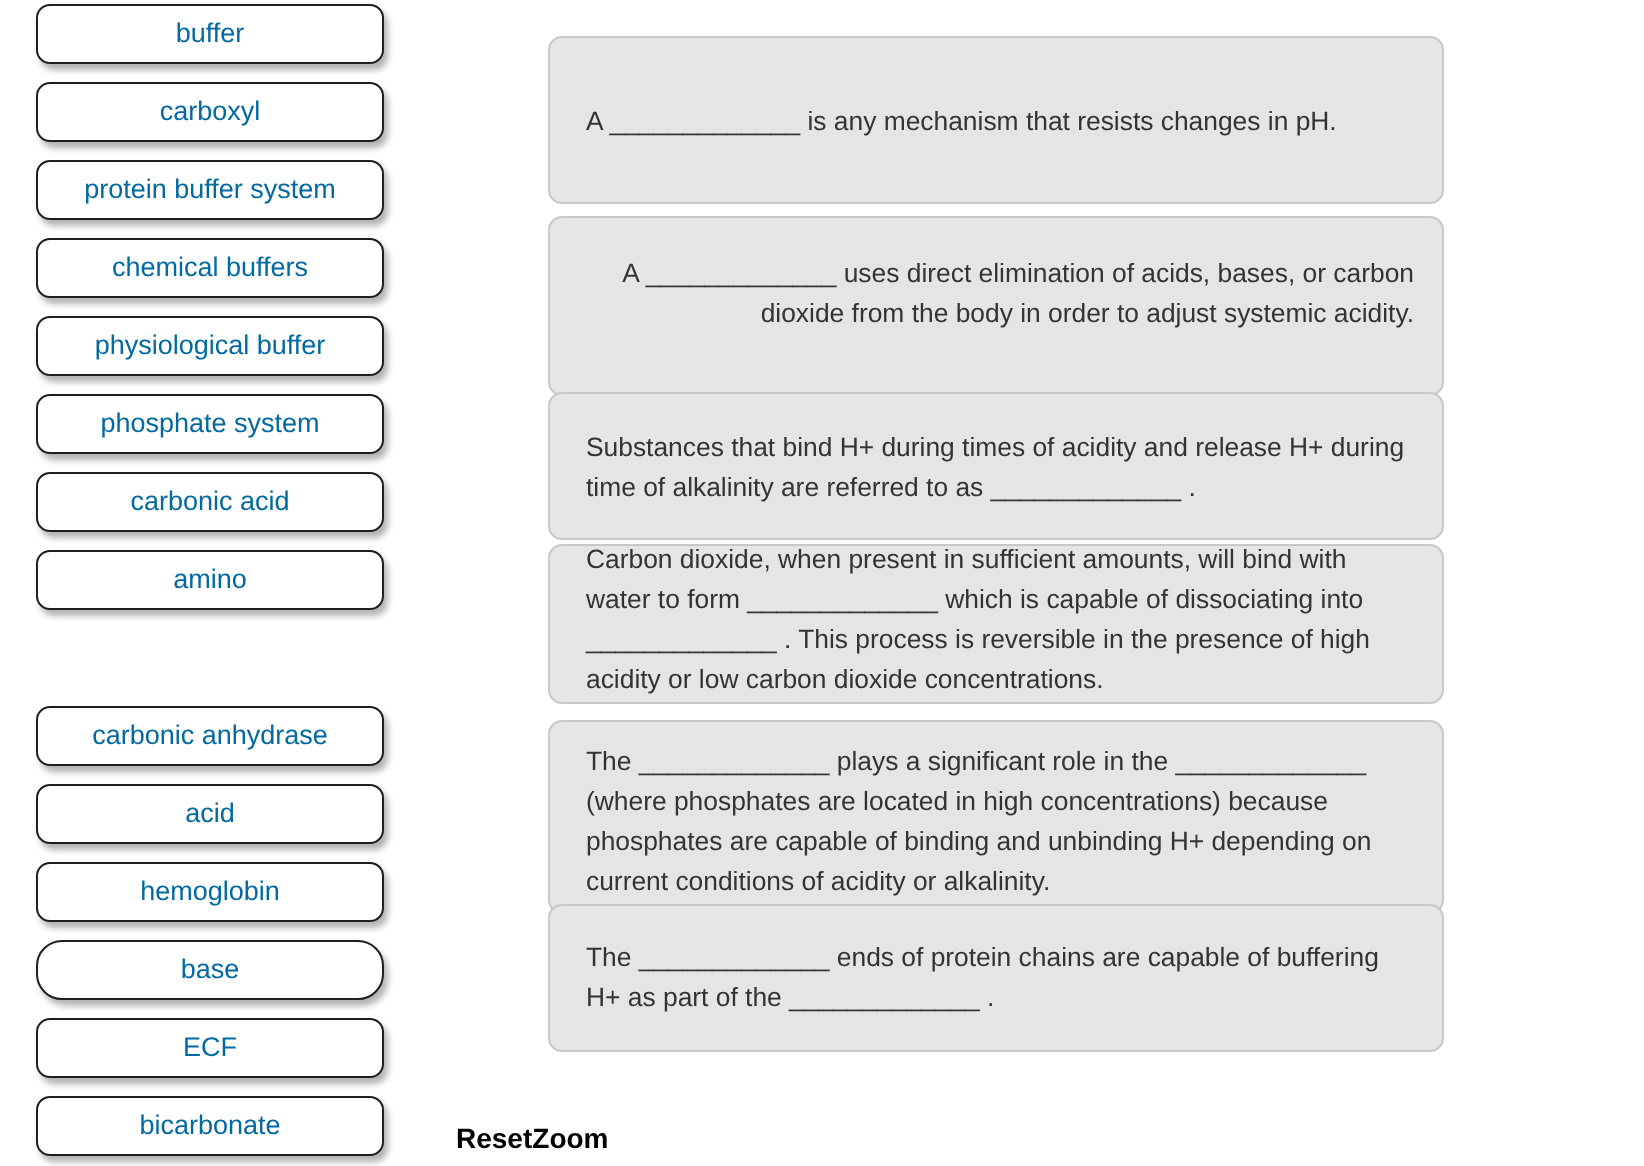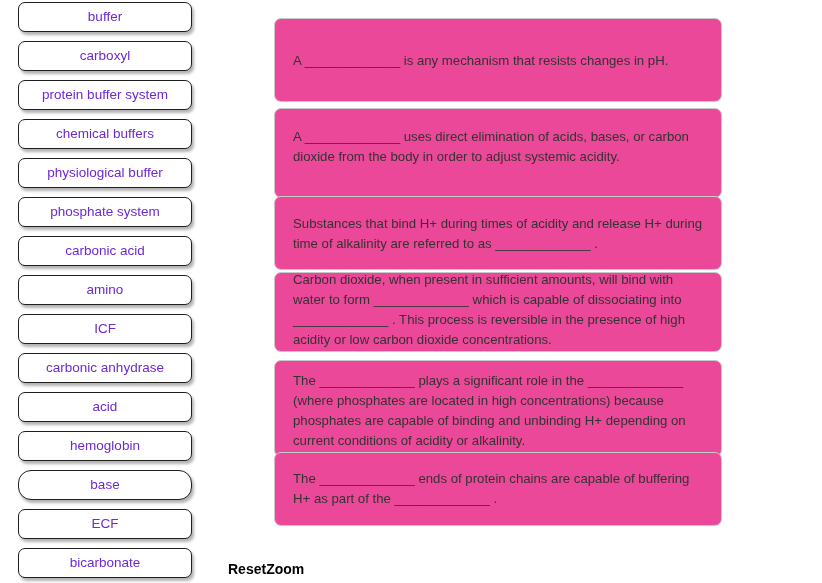--- a/index.html
+++ b/index.html
@@ -37,37 +37,37 @@
     box-shadow: 2px 3px 3px rgba(0,0,0,0.30);
     display: flex;
     align-items: center;
     justify-content: center;
     cursor: move;
     user-select: none;
   }
   .tile-label {
     font-size: 13.5px;
     line-height: 1;
-    color: #6d28d9;
+    color: #0369a1;
     white-space: nowrap;
   }
 
   
   #question-column {
     position: absolute;
     left: 274px;
     top: 0;
     width: 448px;
   }
   .qcard {
     position: absolute;
     left: 0;
     width: 448px;
     box-sizing: border-box;
-    background: #ec4899;
+    background: #e5e5e5;
     border: 1px solid #c8c8c8;
     border-radius: 7px;
   }
   .qtext {
     position: absolute;
     left: 18px;
     right: 14px;
     font-size: 13.2px;
     line-height: 20px;
     color: #333333;
@@ -117,23 +117,20 @@
     </div>
     <div class="tile" style="top: 197px;">
       <span class="tile-label">phosphate system</span>
     </div>
     <div class="tile" style="top: 236px;">
       <span class="tile-label">carbonic acid</span>
     </div>
     <div class="tile" style="top: 275px;">
       <span class="tile-label">amino</span>
     </div>
-    <div class="tile" style="top: 314px;">
-      <span class="tile-label">ICF</span>
-    </div>
     <div class="tile" style="top: 353px;">
       <span class="tile-label">carbonic anhydrase</span>
     </div>
     <div class="tile" style="top: 392px;">
       <span class="tile-label">acid</span>
     </div>
     <div class="tile" style="top: 431px;">
       <span class="tile-label">hemoglobin</span>
     </div>
     <div class="tile" style="top: 470px; border-radius: 13px;">
@@ -144,21 +141,21 @@
     </div>
     <div class="tile" style="top: 548px;">
       <span class="tile-label">bicarbonate</span>
     </div>
   </div>
 
 <div id="question-column">
     <div class="qcard" style="top: 18px; height: 84px;">
       <div class="qtext" style="top: 32px;">A _____________ is any mechanism that resists changes in pH.</div>
     </div>
-    <div class="qcard" style="top: 108px; height: 90px;">
+    <div class="qcard" style="top: 108px; height: 90px; text-align: right;">
       <div class="qtext" style="top: 18px;">A _____________ uses direct elimination of acids, bases, or carbon dioxide from the body in order to adjust systemic acidity.</div>
     </div>
     <div class="qcard" style="top: 196px; height: 74px;">
       <div class="qtext" style="top: 17px;">Substances that bind H+ during times of acidity and release H+ during time of alkalinity are referred to as _____________ .</div>
     </div>
     <div class="qcard overflow" style="top: 272px; height: 80px;">
       <div class="qtext" style="top: -3px;">Carbon dioxide, when present in sufficient amounts, will bind with water to form _____________ which is capable of dissociating into _____________ . This process is reversible in the presence of high acidity or low carbon dioxide concentrations.</div>
     </div>
     <div class="qcard" style="top: 360px; height: 97px; padding-left: 16px;">
       <div class="qtext" style="top: 10px;">The _____________ plays a significant role in the _____________ (where phosphates are located in high concentrations) because phosphates are capable of binding and unbinding H+ depending on current conditions of acidity or alkalinity.</div>

